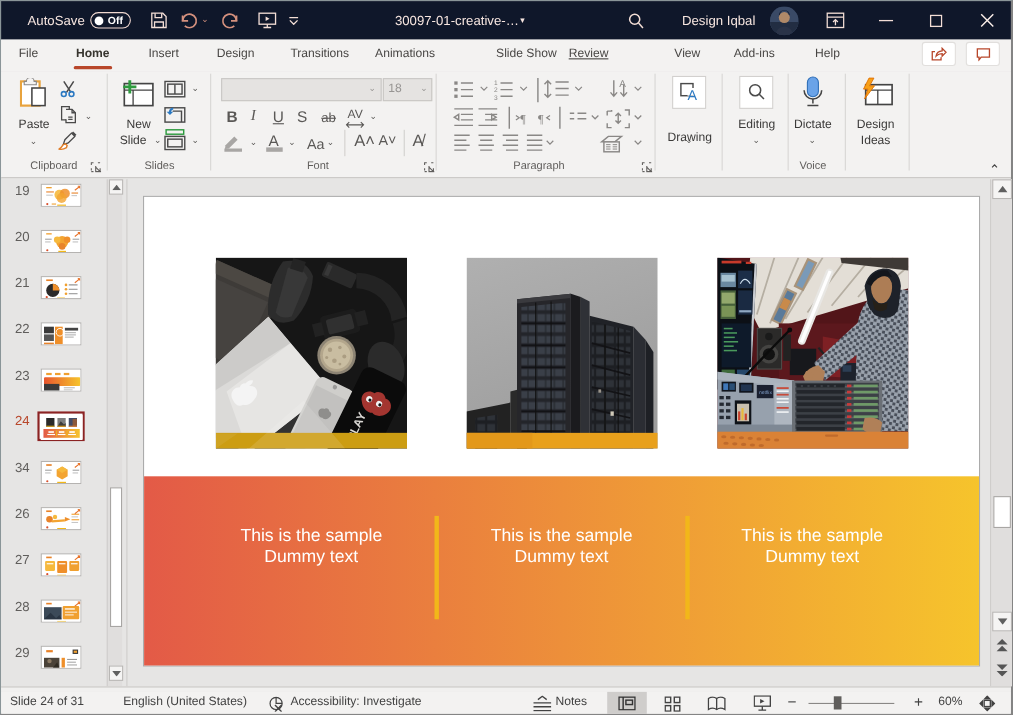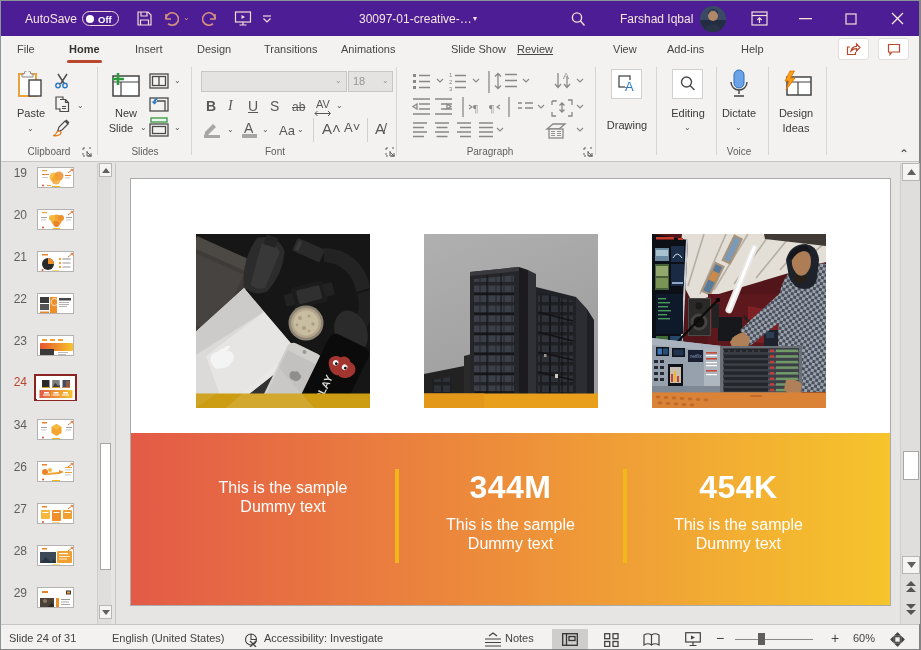--- a/index.html
+++ b/index.html
@@ -2,21 +2,21 @@
 <html><head>
 <meta charset="utf-8">
 <style>
 * { margin:0; padding:0; box-sizing:border-box; }
 html,body { width:921px; height:650px; overflow:hidden; }
 body { font-family:"Liberation Sans", sans-serif; }
 #win { position:absolute; top:0; left:0; width:921px; height:650px; background:#e6e5e4;
   border-top:1px solid #8a9598; border-left:1px solid #8a9598; border-right:2px solid #848484; border-bottom:2px solid #848484; }
 .abs { position:absolute; }
 
-#titlebar { position:absolute; left:0; top:0; width:918px; height:35px; background:#4c1d95; color:#f7e6e0; }
+#titlebar { position:absolute; left:0; top:0; width:918px; height:35px; background:#0f172a; color:#f7e6e0; }
 #titlebar .txt { position:absolute; font-size:12px; color:#f7e6e0; }
 #autosave-pill { position:absolute; left:81px; top:10px; width:37px; height:15px; border:1px solid #f0d8d0; border-radius:8px; }
 #autosave-pill .knob { position:absolute; left:3px; top:2.5px; width:8px; height:8px; background:#fff; border-radius:50%; }
 #autosave-pill .lbl { position:absolute; left:15px; top:1.5px; font-size:9.5px; color:#fff; font-weight:bold; }
 #avatar { position:absolute; left:699px; top:5px; width:26px; height:26px; border-radius:50%; background:#2b3a52; overflow:hidden; }
 
 #tabrow { position:absolute; left:0; top:35px; width:918px; height:29px; background:#f3f2f1; }
 .tab { position:absolute; top:0; height:29px; line-height:27px; font-size:11px; color:#484644; }
 .tab.home { font-weight:bold; color:#37352f; }
 .tab.home::after { content:""; position:absolute; left:-2px; right:-2px; bottom:2px; height:3px; background:#b8472b; border-radius:2px; }
@@ -91,21 +91,21 @@
       <path d="M1 1 h8"></path>
         <path d="M1.5 3.5 l3.5 3.5 3.5 -3.5" fill="none"></path>
     </svg>
     <div class="txt" style="left:358px; top:11px;">30097-01-creative-…</div>
     <div class="txt" style="left:472px; top:13px; font-size:8px;">▾</div>
 
     <svg class="abs" style="left:569px; top:10px;" width="16" height="16" viewBox="0 0 16 16" fill="none" stroke="#f3ded6" stroke-width="1.4">
       <circle cx="7" cy="6.5" r="4.6"></circle>
         <path d="M10.5 10 l4 4.5"></path>
     </svg>
-    <div class="txt" style="left:619px; top:11px;">Farshad Iqbal</div>
+    <div class="txt" style="left:619px; top:11px;">Design Iqbal</div>
     <div id="avatar">
       <svg width="26" height="26" viewBox="0 0 26 26">
         <rect width="26" height="26" fill="#3a4a66"></rect>
         <rect y="14" width="26" height="12" fill="#222d42"></rect>
         <circle cx="13" cy="10" r="5" fill="#b08968"></circle>
         <path d="M5 26 a8 8 0 0 1 16 0 z" fill="#2a3348"></path>
         <path d="M8 8 a5 5 0 0 1 10 0 l-1 -0.5 a4 4 0 0 0 -8 0 z" fill="#1b2233"></path>
       </svg>
     </div>
 
@@ -234,21 +234,21 @@
     <div class="abs" style="left:243px; top:55px; font-size:14px; color:#5a5856;">A</div>
     <div class="abs" style="left:241px; top:69px; width:15px; height:3.5px; background:#a8a6a4;"></div>
     <div class="caret" style="left:261px; top:60px;">⌄</div>
     <div class="abs" style="left:278px; top:58px; font-size:13px; color:#5a5856;">Aa</div>
     <div class="caret" style="left:296px; top:60px;">⌄</div>
     <div class="abs" style="left:312px; top:53px; width:1px; height:24px; background:#d2d0ce;"></div>
     <div class="abs" style="left:321px; top:55px; font-size:15px; color:#5a5856;">A˄</div>
     <div class="abs" style="left:343px; top:55px; font-size:13px; color:#5a5856;">A˅</div>
     <div class="abs" style="left:366px; top:53px; width:1px; height:24px; background:#d2d0ce;"></div>
     <div class="abs" style="left:374px; top:55px; font-size:15px; color:#5a5856;">A̸</div>
-    <div class="glabel" style="left:236px; width:76px;">Font</div>
+    <div class="glabel" style="left:250px; width:76px;">Font</div>
     <svg class="launcher" style="left:384px;" width="10" height="10" viewBox="0 0 10 10" fill="none" stroke="#605e5c" stroke-width="1">
       <path d="M1 3 v-2 h2 M7 1 h2 M1 6 v2 M3 9 h-2 M5 4 v5 h5 M9 9 l-4 -4 M9 9 v-3 M9 9 h-3"></path>
     </svg>
     <div class="gsep" style="left:395px;"></div>
 
     <svg class="abs" style="left:400px; top:0;" width="190" height="80" viewBox="0 0 190 80" fill="none" stroke="#8a8886" stroke-width="1.3">
 
       <g>
         <rect x="12" y="9" width="3" height="3" fill="#8a8886" stroke="none"></rect>
           <rect x="12" y="15" width="3" height="3" fill="#8a8886" stroke="none"></rect>
@@ -861,25 +861,23 @@
           <rect x="98" y="161" width="12" height="2" rx="1"></rect>
         </g>
       </svg>
     </div>
 
     <div id="banner">
       <div class="stat" style="left:38px;">
         <div class="small">This is the sample<br>Dummy text</div>
       </div>
       <div class="stat" style="left:265.5px;">
-        <div class="big">344M</div>
         <div class="small">This is the sample<br>Dummy text</div>
       </div>
       <div class="stat" style="left:493.4px;">
-        <div class="big">454K</div>
         <div class="small">This is the sample<br>Dummy text</div>
       </div>
       <div class="vdiv" style="left:264px;"></div>
       <div class="vdiv" style="left:492px;"></div>
     </div>
   </div>
     </div>
   <div id="sbar-track">
     <div class="sbtn" style="left:1px; top:0px; width:13px; height:14px;">
       <svg width="8" height="5" viewBox="0 0 8 5">

